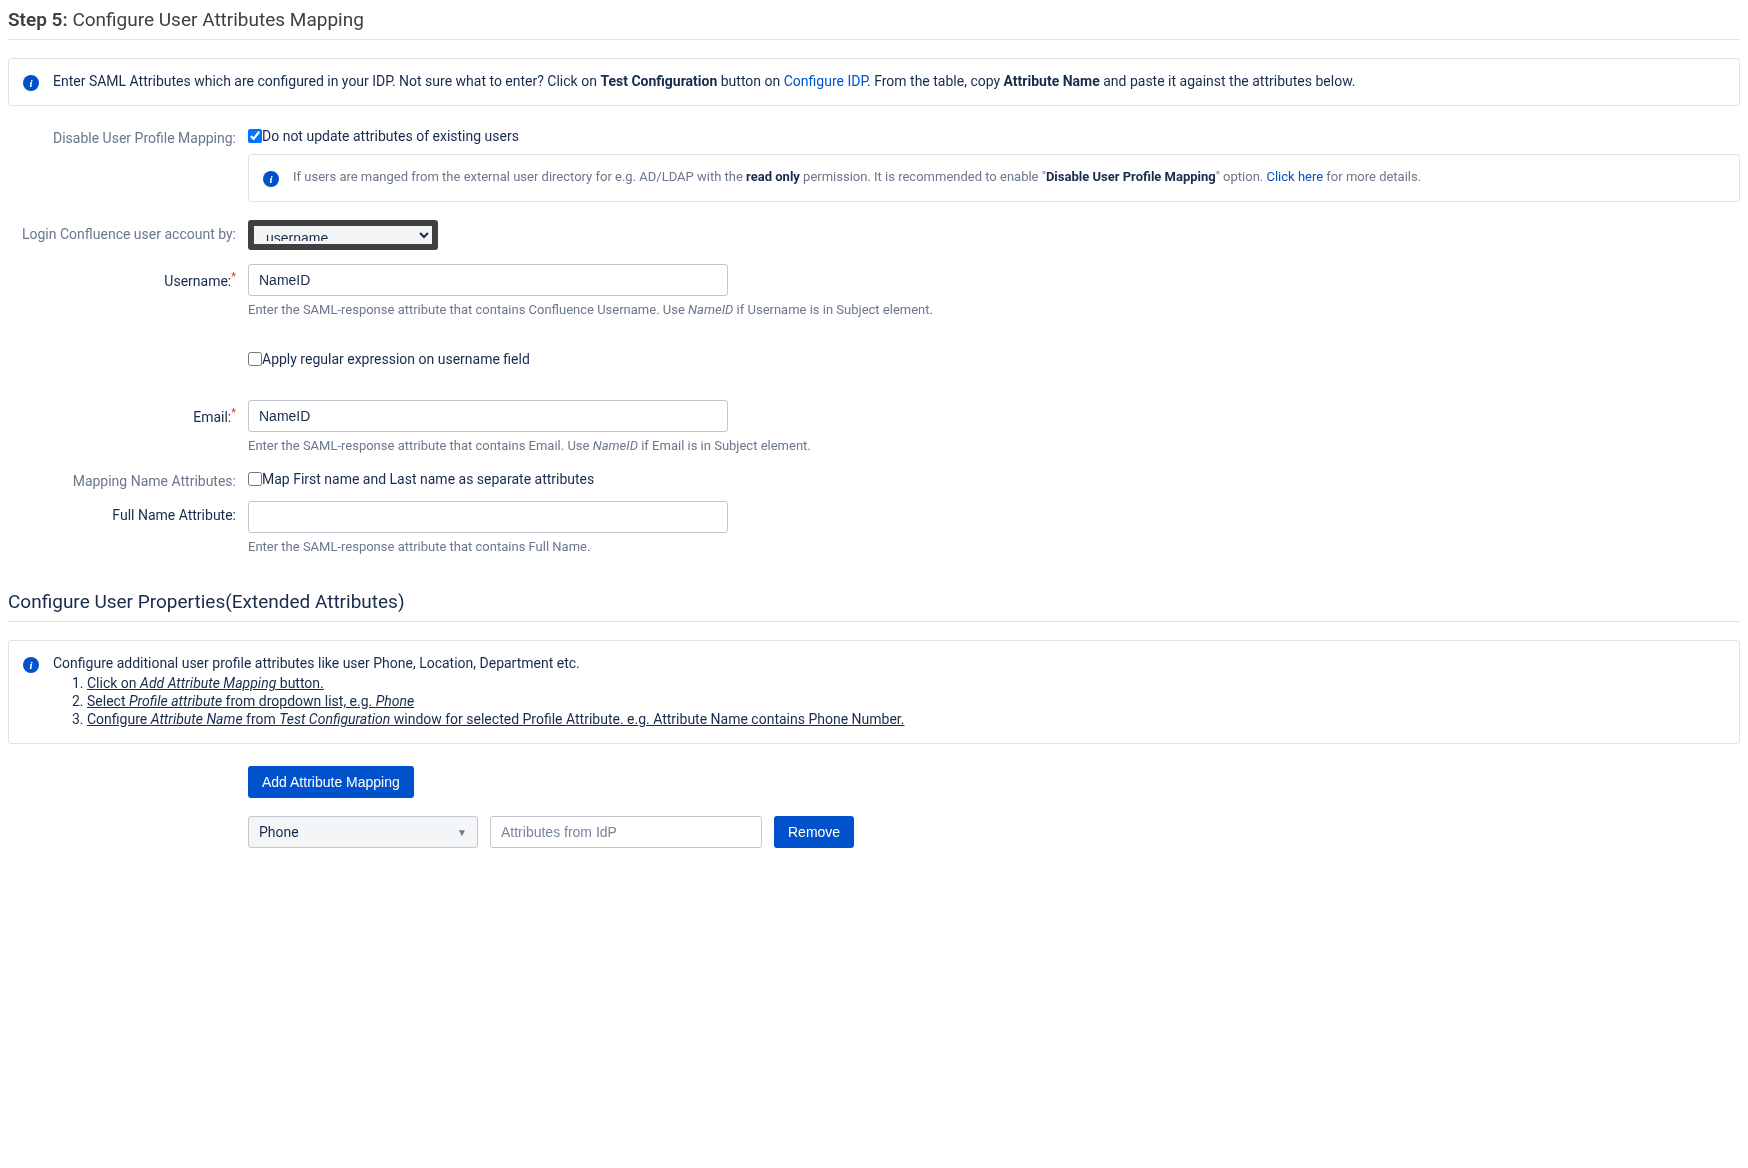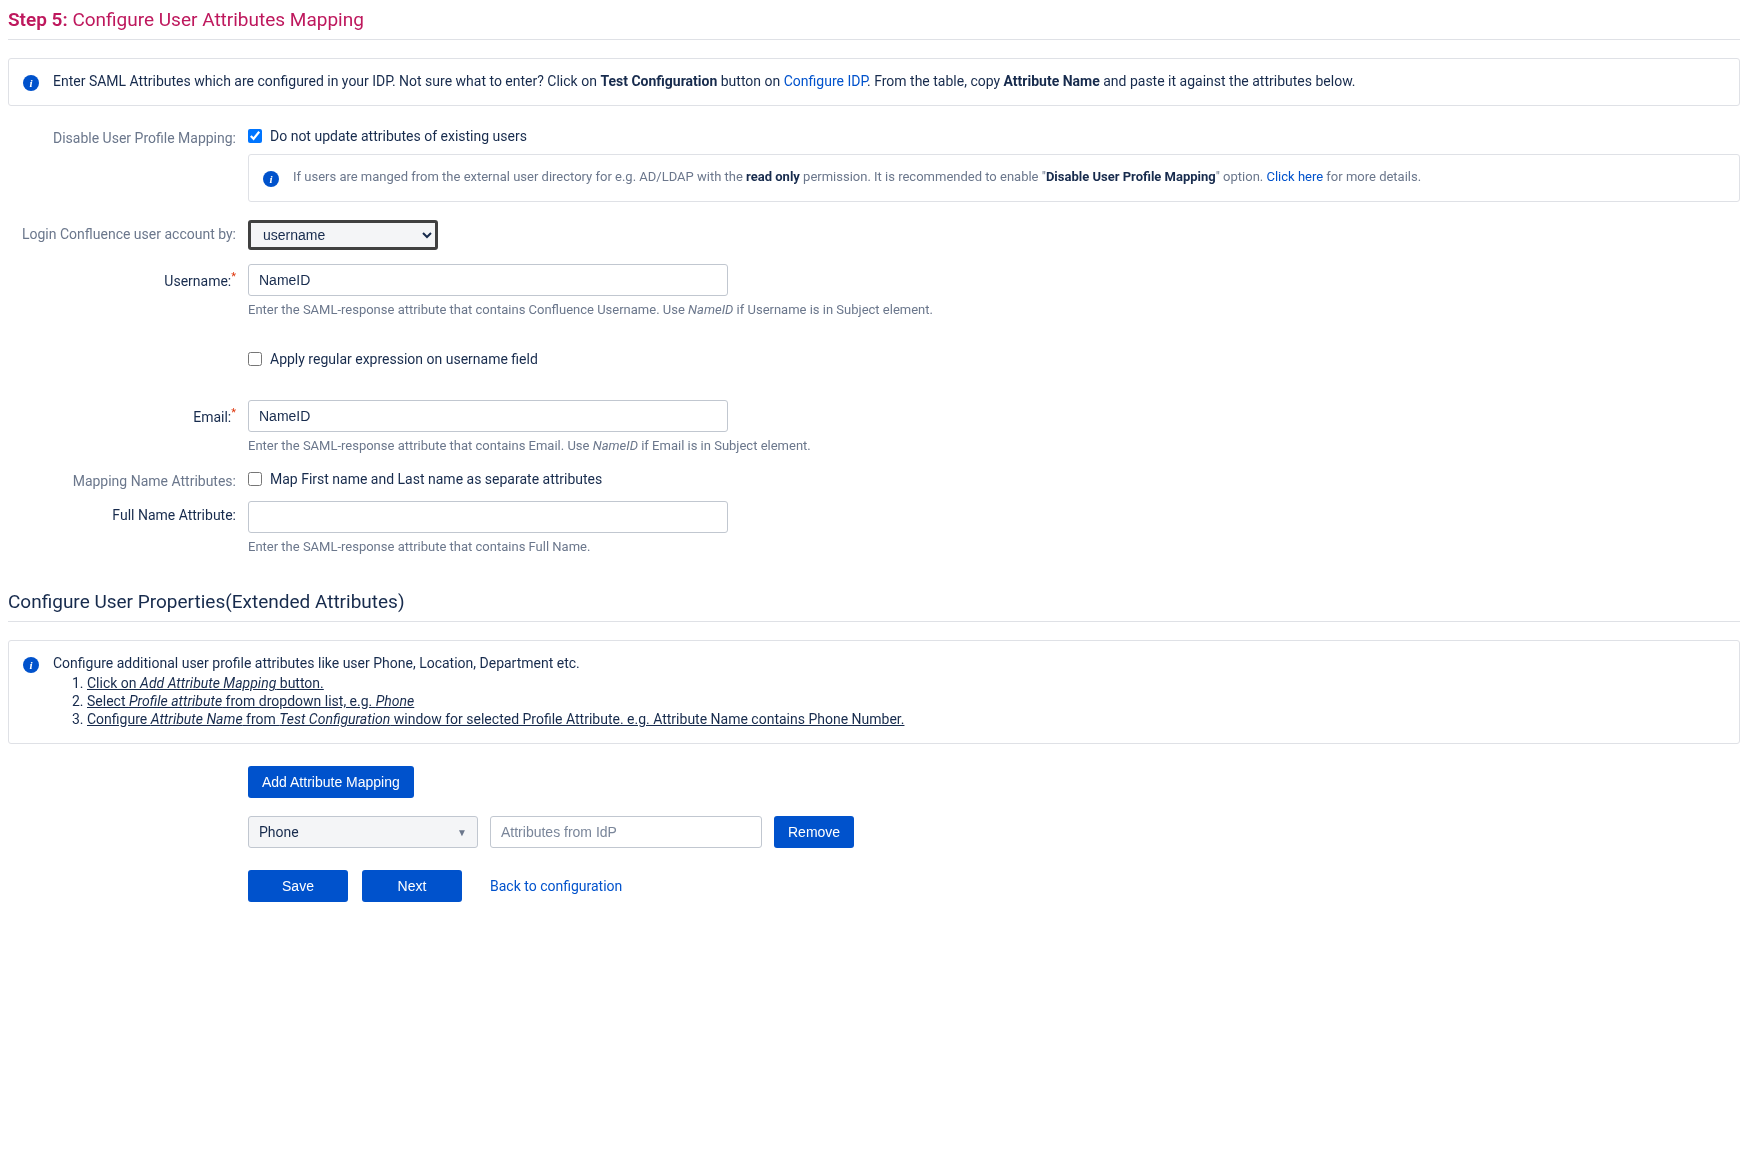--- a/index.html
+++ b/index.html
@@ -6,21 +6,21 @@
     body {
       font-family: -apple-system, BlinkMacSystemFont, "Segoe UI", Roboto, Arial, sans-serif;
       font-size: 14px;
       color: #172b4d;
       padding: 8px;
       background: #fff;
     }
     .step-title {
       font-size: 19px;
       font-weight: 400;
-      color: #be185d;
+      color: #404040;
       margin-bottom: 8px;
     }
     .step-title strong { font-weight: 600; }
     hr.divider {
       border: none;
       border-top: 1px solid #dfe1e6;
       margin-bottom: 18px;
     }
     .info-box {
       border: 1px solid #dfe1e6;
@@ -63,42 +63,42 @@
       flex-shrink: 0;
       text-align: right;
       padding-right: 12px;
       padding-top: 6px;
       color: #6b778c;
       font-size: 14px;
     }
     .form-label.dark { color: #172b4d; }
     .required { color: #de350b; font-size: 11px; vertical-align: super; }
     .form-field { flex: 1; padding-bottom: 8px; }
-    .checkbox-line { display: flex; align-items: center; gap: 8px; padding-top: 4px; color:#172b4d; }
+    .checkbox-line { display: flex; align-items: center; padding-top: 4px; color:#172b4d; }
     .checkbox-line input[type="checkbox"] { width:14px; height:14px; }
     .help-text {
       color: #6b778c;
       font-size: 13px;
       margin-top: 6px;
     }
     .help-text em, .info-box em { font-style: italic; }
     input[type="text"].text-input {
       width: 480px;
       height: 32px;
       border: 1px solid #c1c7d0;
       border-radius: 3px;
       padding: 4px 10px;
       font-size: 14px;
       color: #172b4d;
       background:#fff;
     }
     input[type="text"].text-input::placeholder { color:#7a869a; }
     select.select-input {
       height: 30px;
-      border: 3px solid #404040;
+      border: 6px solid #404040;
       border-radius: 3px;
       padding: 3px 8px;
       font-size: 14px;
       color: #172b4d;
       background: #f4f5f7;
       min-width: 190px;
     }
     .section-title {
       font-size: 19px;
       font-weight: 400;
@@ -250,18 +250,13 @@
 
   <div class="mapping-row">
     <div class="attr-select">
       <span>Phone</span>
       <span class="caret">▼</span>
     </div>
     <input type="text" class="text-input" style="width: 272px;" placeholder="Attributes from IdP">
     <button class="btn btn-primary">Remove</button>
   </div>
 
-  <div class="button-row">
-    <button class="btn btn-primary btn-wide">Save</button>
-    <button class="btn btn-primary btn-wide">Next</button>
-    <a class="btn btn-link">Back to configuration</a>
-  </div>
 </div>
 
 </body></html>

